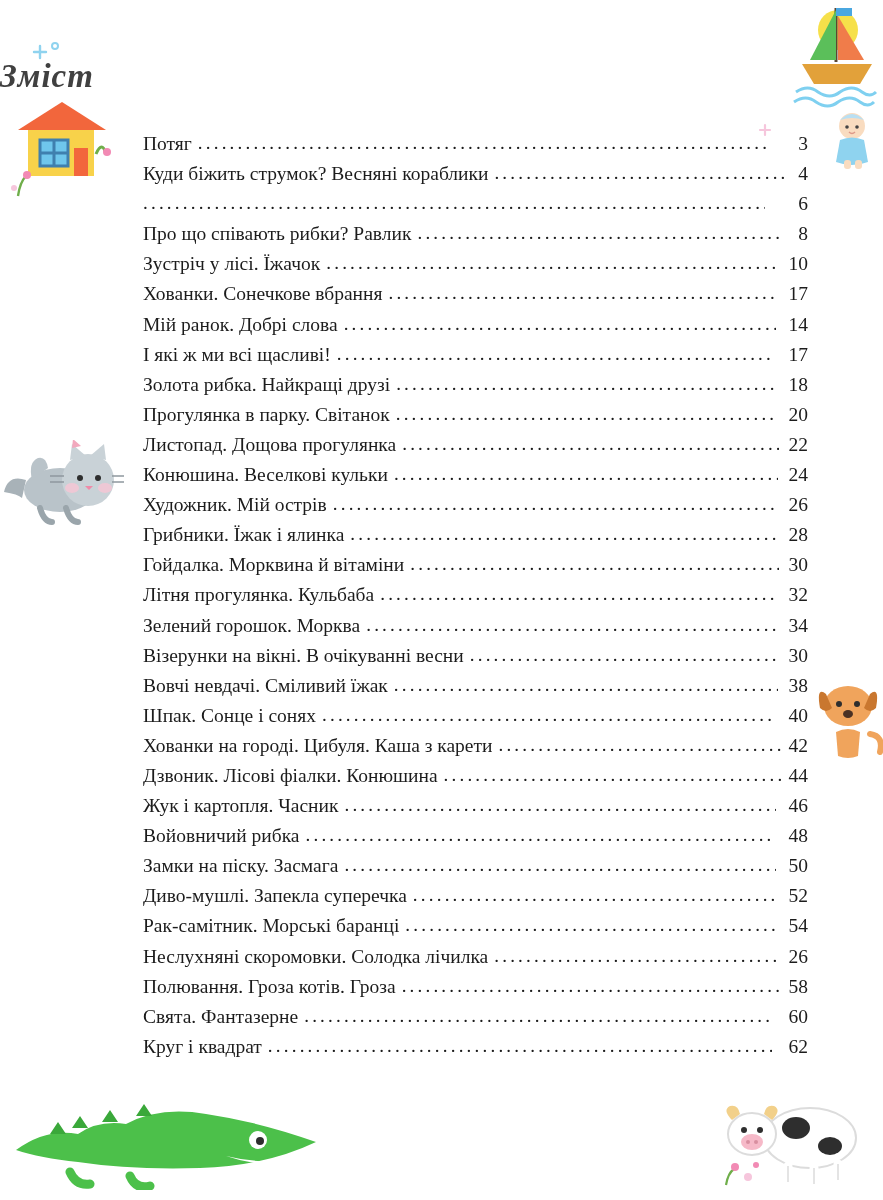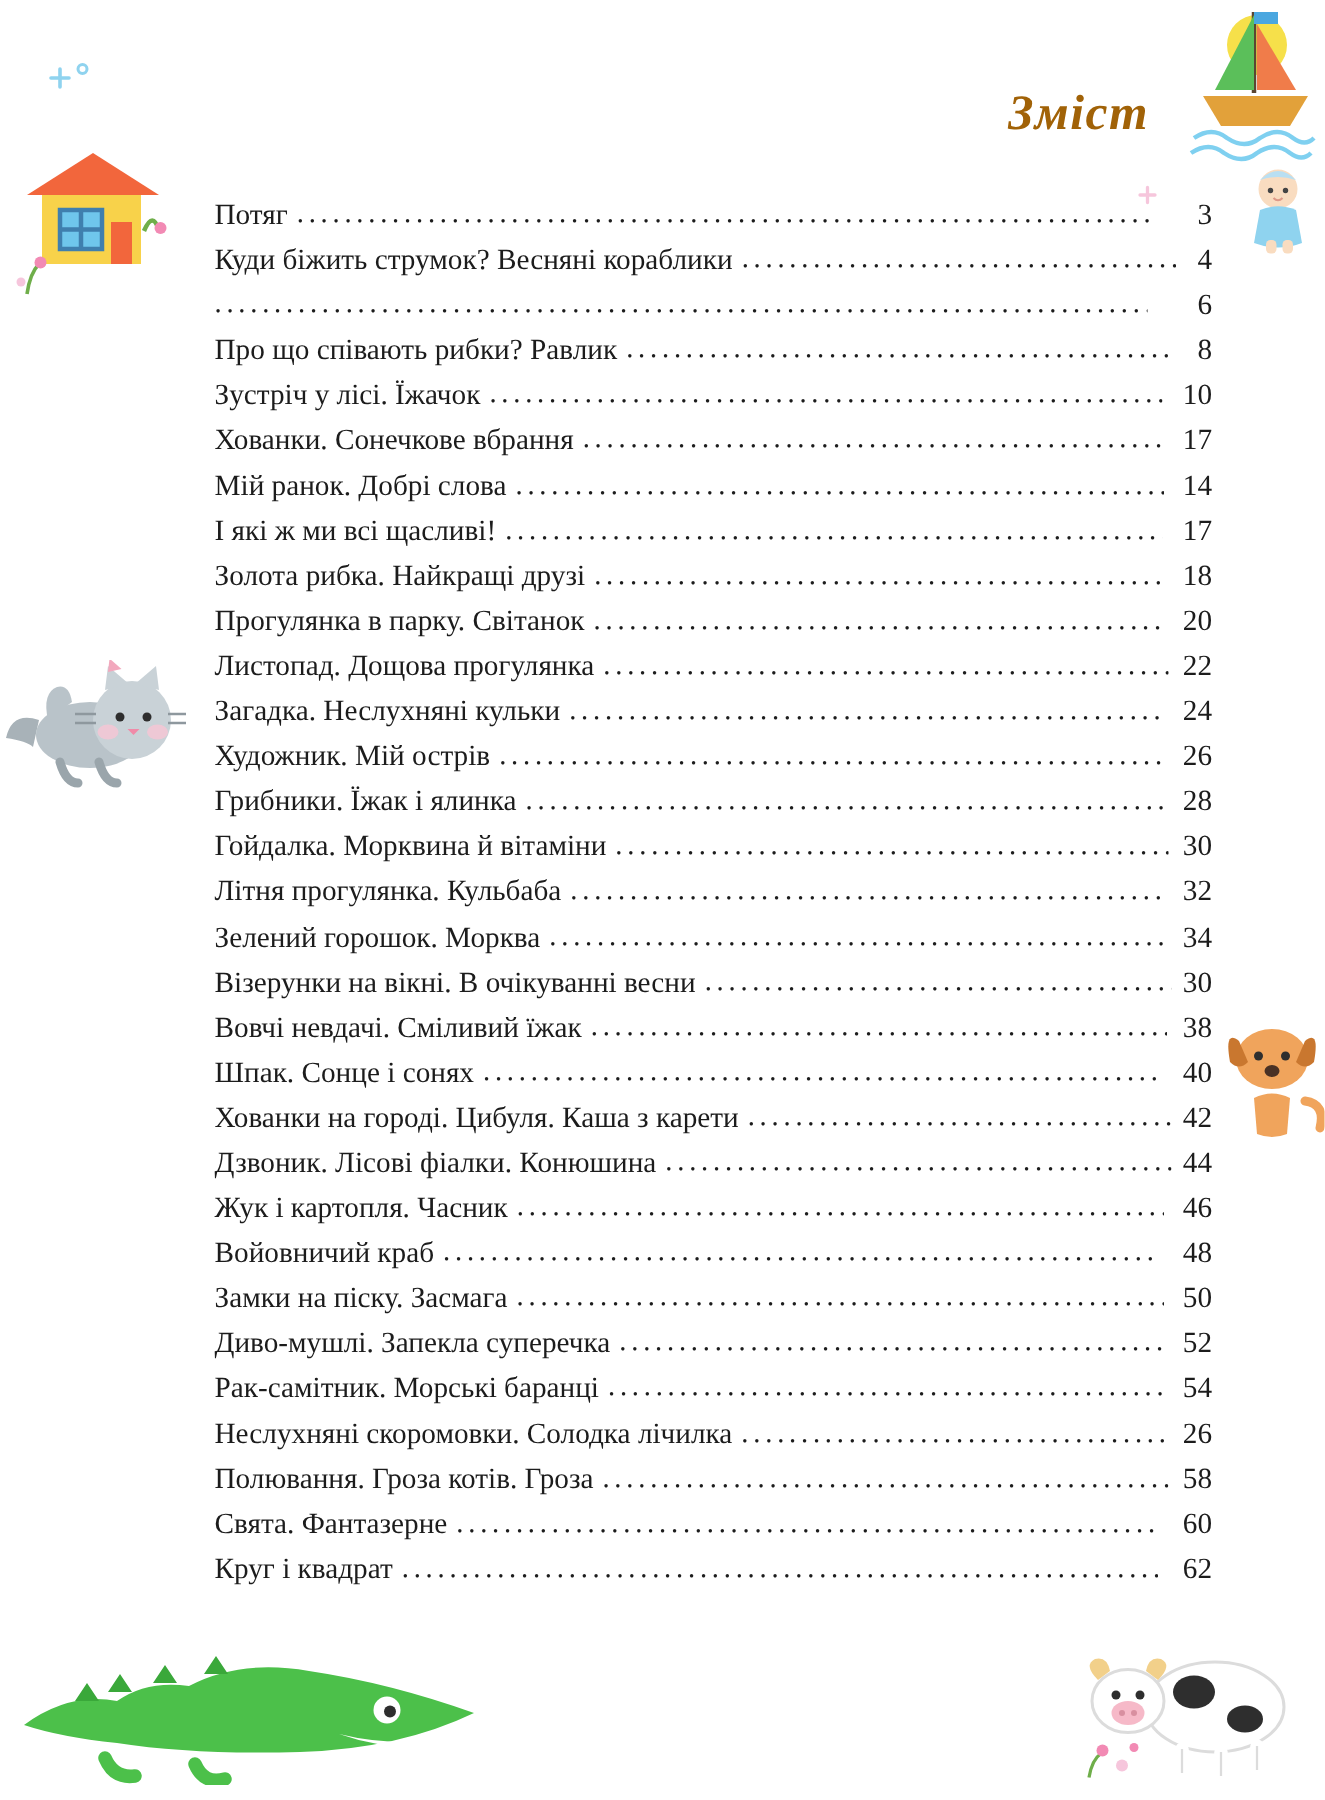--- a/index.html
+++ b/index.html
@@ -19,26 +19,26 @@
     position: relative;
     width: 883px;
     height: 1200px;
   }
 
   .title {
     position: absolute;
     top: 58px;
     left: 0;
     width: 766px;
-    text-align: right;
+    text-align: left;
     font-size: 33px;
     font-style: italic;
     font-weight: bold;
     letter-spacing: 1px;
-    color: #a16207;
+    color: #404040;
     font-family: "Liberation Serif", serif;
   }
 
   .toc {
     position: absolute;
     top: 133px;
     left: 143px;
     width: 665px;
   }
 
@@ -283,21 +283,21 @@
         <span class="toc-label">Прогулянка в парку. Світанок</span>
         <span class="toc-leader">..................................................................................................</span>
         <span class="toc-page">20</span>
       </div>
       <div class="toc-row">
         <span class="toc-label">Листопад. Дощова прогулянка</span>
         <span class="toc-leader">..................................................................................................</span>
         <span class="toc-page">22</span>
       </div>
       <div class="toc-row">
-        <span class="toc-label">Загадка. Неслухняні кульки</span>
+        <span class="toc-label">Конюшина. Веселкові кульки</span>
         <span class="toc-leader">..................................................................................................</span>
         <span class="toc-page">24</span>
       </div>
       <div class="toc-row">
         <span class="toc-label">Художник. Мій острів</span>
         <span class="toc-leader">..................................................................................................</span>
         <span class="toc-page">26</span>
       </div>
       <div class="toc-row">
         <span class="toc-label">Грибники. Їжак і ялинка</span>
@@ -343,21 +343,21 @@
         <span class="toc-label">Дзвоник. Лісові фіалки. Конюшина</span>
         <span class="toc-leader">..................................................................................................</span>
         <span class="toc-page">44</span>
       </div>
       <div class="toc-row">
         <span class="toc-label">Жук і картопля. Часник</span>
         <span class="toc-leader">..................................................................................................</span>
         <span class="toc-page">46</span>
       </div>
       <div class="toc-row">
-        <span class="toc-label">Войовничий краб</span>
+        <span class="toc-label">Войовничий рибка</span>
         <span class="toc-leader">..................................................................................................</span>
         <span class="toc-page">48</span>
       </div>
       <div class="toc-row">
         <span class="toc-label">Замки на піску. Засмага</span>
         <span class="toc-leader">..................................................................................................</span>
         <span class="toc-page">50</span>
       </div>
       <div class="toc-row">
         <span class="toc-label">Диво-мушлі. Запекла суперечка</span>

